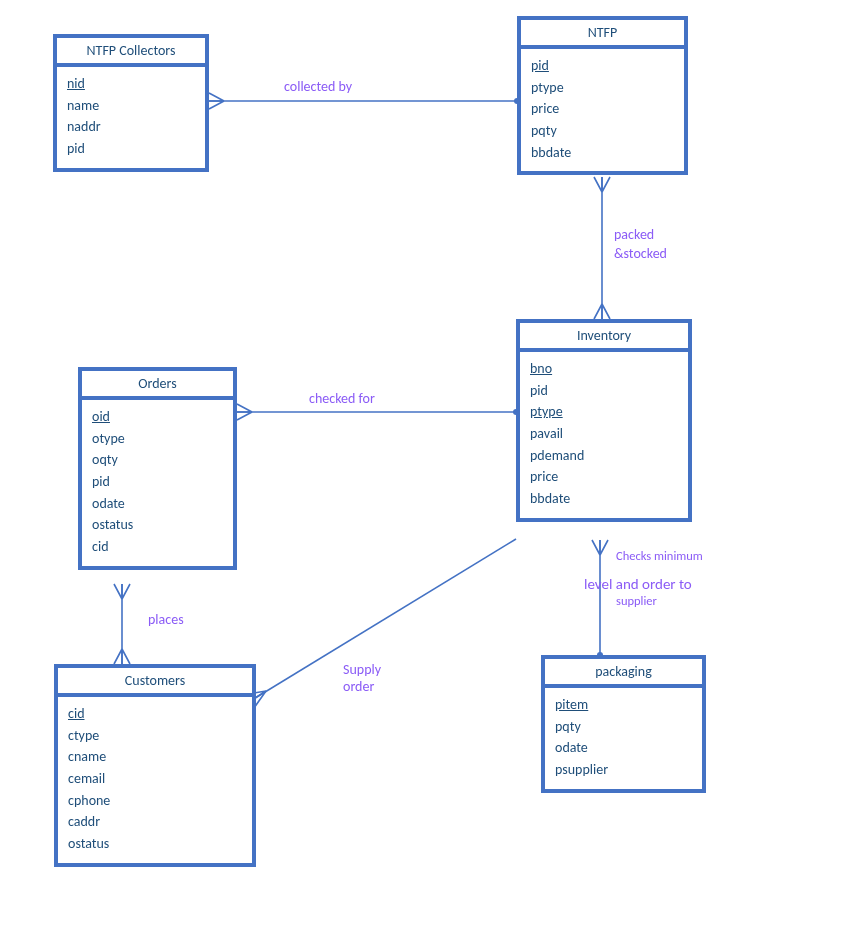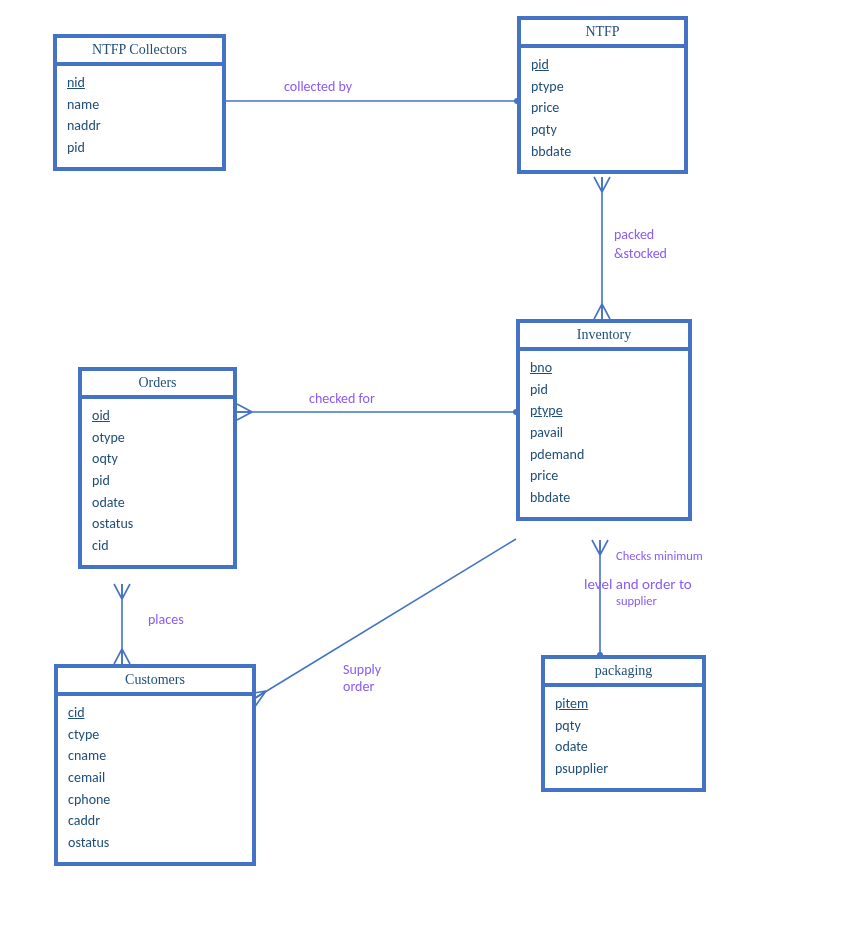--- a/index.html
+++ b/index.html
@@ -32,21 +32,20 @@
     box-sizing: border-box;
   }
   .entity .title {
     text-align: center;
     padding: 4px 6px;
     font-size: 14px;
     color: #1f4e79;
     border-bottom: 4px solid #4472c4;
     background: #ffffff;
     white-space: nowrap;
-    font-family: Liberation Serif, serif;
   }
   .entity .body {
     padding: 6px 19px 8px 10px;
   }
   .attr {
     font-size: 14px;
     color: #1f4e79;
     line-height: 1.55;
     white-space: nowrap;
   }
@@ -89,21 +88,21 @@
     <line x1="252" y1="700" x2="516" y2="539"></line>
 
     <path d="M266,691 L248,694 M266,691 L254,708 M266,691 L252,700"></path>
 
     <line x1="600" y1="540" x2="600" y2="655"></line>
     <path d="M600,555 L592,540 M600,555 L608,540 M600,555 L600,540"></path>
     <circle cx="600" cy="655" r="3" fill="#4472c4" stroke="none"></circle>
   </g>
 </svg>
 
-<div class="entity" style="left:53px; top:34px; width:173px;">
+<div class="entity" style="left:53px; top:34px; width:156px;">
   <div class="title">NTFP Collectors</div>
   <div class="body">
     <div class="attr key">nid</div>
     <div class="attr">name</div>
     <div class="attr">naddr</div>
     <div class="attr">pid</div>
   </div>
 </div>
 
 <div class="entity" style="left:517px; top:16px; width:171px;">

